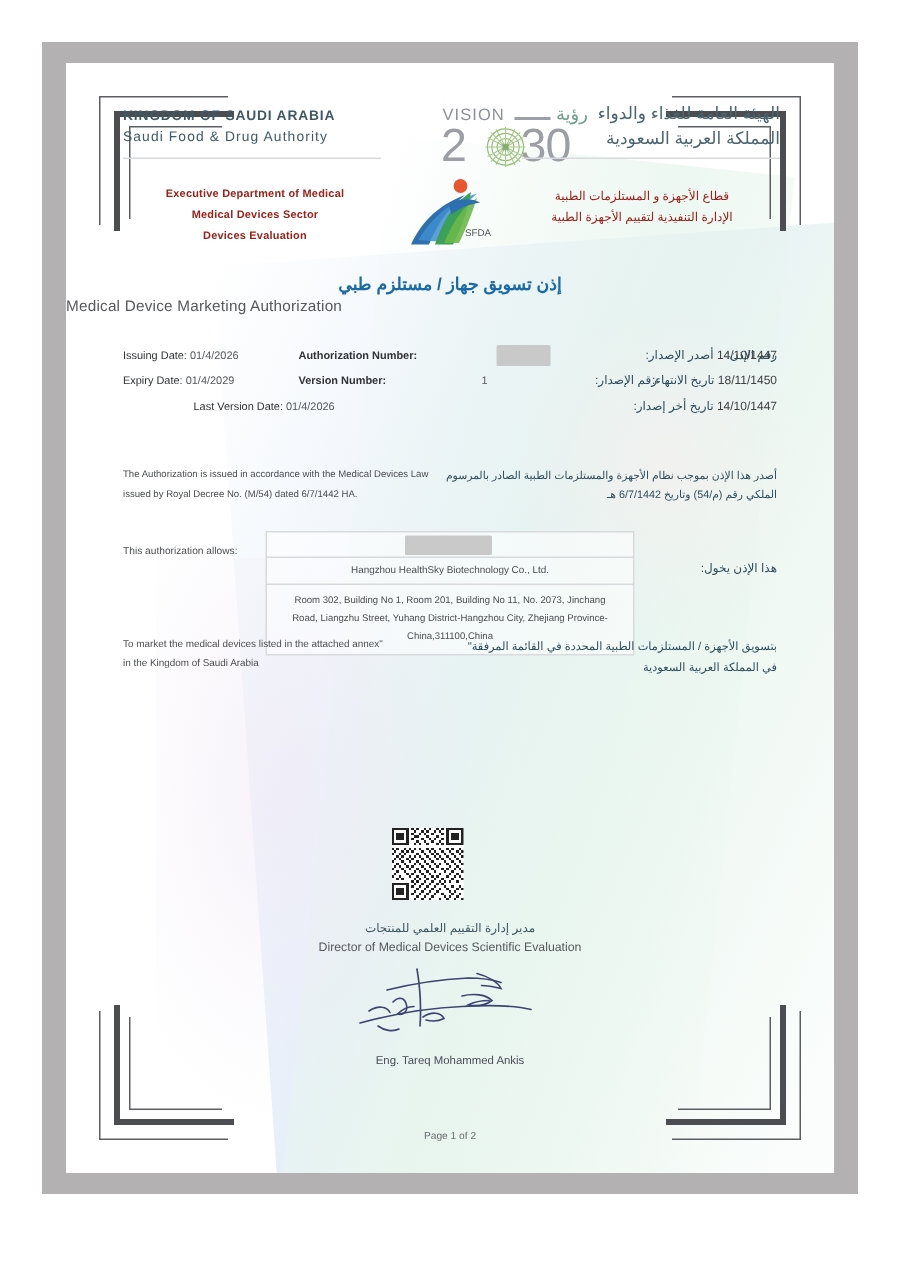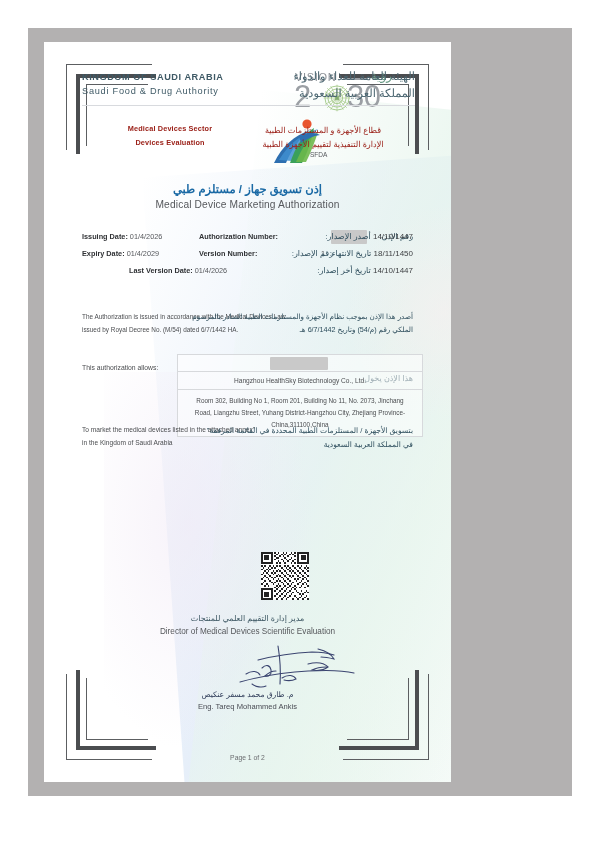--- a/index.html
+++ b/index.html
@@ -15,21 +15,21 @@
   
   .mat {
     position: absolute;
     left: 28px; top: 28px;
     width: 544px; height: 768px;
     background: #b3b1b1;
   }
   .mat-inner {
     position: absolute;
     left: 44px; top: 42px;
-    width: 407px; height: 740px;
+    width: 512px; height: 740px;
     background: #ffffff;
     overflow: hidden;
   }
 
   
   .wm { position: absolute; pointer-events: none; }
   .wm1 {
     left: 120px; top: 120px; width: 420px; height: 640px;
     background: linear-gradient(118deg, rgba(233,240,250,0) 0%, rgba(226,236,248,.85) 42%,
                 rgba(232,245,238,.8) 58%, rgba(240,248,243,0) 100%);
@@ -99,32 +99,32 @@
     position: absolute; right: 28px; top: 82px; width: 200px; text-align: center;
     color: #9b2119; font-size: 8.1px; direction: rtl; line-height: 1.75;
   }
 
   
   .title-ar {
     position: absolute; left: 0; right: 0; top: 140px; text-align: center;
     color: #1b6aa5; font-size: 11.5px; font-weight: bold; direction: rtl;
   }
   .title-en {
-    position: absolute; left: 0; right: 0; top: 157px; text-align: center;
+    position: absolute; left: 0; right: 0; top: 157px; text-align: left;
     color: #56585c; font-size: 10.2px; letter-spacing: .15px;
   }
 
   
   .meta { position: absolute; left: 0; right: 0; top: 190px; height: 52px; }
   .m-row { position: absolute; left: 0; right: 0; height: 16px; font-size: 7.3px; color: #3d3f42; }
   .m-row.r1 { top: 0px; }
   .m-row.r2 { top: 17px; }
   .m-row.r3 { top: 34px; margin-left: 47px; }
   .m-en { position: absolute; left: 38px; white-space: nowrap; }
-  .m-en b { font-weight: bold; color: #303235; }
+  .m-en b { font-weight: normal; color: #303235; }
   .m-en span { color: #56585c; }
   .m-mid { position: absolute; left: 155px; white-space: nowrap; font-weight: bold; color: #303235; }
   .m-midv { position: absolute; left: 277px; color: #56585c; }
   .m-ar { position: absolute; right: 38px; direction: rtl; white-space: nowrap; color: #2d4d5c; font-size: 8px; }
   .m-ar .lab { color: #2d4d5c; }
   .m-ar .val { color: #3d3f42; }
   .redact { position: absolute; background: #c9c9c9; border-radius: 1px; }
 
   
   .legal { position: absolute; left: 0; right: 0; top: 268px; height: 42px; }
@@ -275,20 +275,21 @@
       <circle cx="41" cy="8" r="4.6" fill="#e8552f"></circle>
       <path d="M8 47 C16 30 28 20 44 14 C34 22 26 32 20 47 Z" fill="#2e6fb0"></path>
       <path d="M13 44 C24 26 36 18 52 13 C40 24 31 34 26 45 Z" fill="#3f8fd0" opacity=".85"></path>
       <path d="M24 47 C30 30 36 20 48 12 C46 24 42 35 36 47 Z" fill="#3aa05a"></path>
       <path d="M30 46 C36 32 42 22 52 16 C48 28 44 38 40 46 Z" fill="#6db84a" opacity=".9"></path>
       <path d="M33 20 C40 16 48 16 54 19 C47 20 40 23 35 27 Z" fill="#2e6fb0"></path>
       <text x="44" y="41" font-family="Liberation Sans, sans-serif" font-size="6.5" fill="#55585c">SFDA</text>
     </svg>
 
     <div class="sub-en">
+      <div>Executive Department of Medical</div>
       <div>Medical Devices Sector</div>
       <div>Devices Evaluation</div>
     </div>
 
     <div class="sub-ar">
       <div>قطاع الأجهزة و المستلزمات الطبية</div>
       <div>الإدارة التنفيذية لتقييم الأجهزة الطبية</div>
     </div>
 
     <div class="title-ar">إذن تسويق جهاز / مستلزم طبي</div>
@@ -611,19 +612,18 @@
         <path d="M36 20 C52 16 70 13 90 12 C98 12 106 13 112 15"></path>
         <path d="M96 9 C104 11 110 15 112 19 C108 18 103 17 99 17"></path>
         <path d="M86 24 C94 22 102 23 106 27 C102 30 96 31 90 30 C94 28 99 27 104 27"></path>
         <path d="M40 28 C44 24 48 25 49 30 C50 34 47 37 43 36 C46 33 50 31 54 31"></path>
         <path d="M24 34 C30 30 36 31 38 35"></path>
         <path d="M60 38 C66 34 72 35 74 39 C70 41 66 41 62 40"></path>
         <path d="M30 44 C34 47 40 48 44 46"></path>
       </g>
     </svg>
 
-    <div class="name-ar">م. طارق محمد مسفر عنكيص</div>
     <div class="name-en">Eng. Tareq Mohammed Ankis</div>
 
     <div class="pagenum">Page 1 of 2</div>
 
   </div>
 </div>
 
 </body></html>

